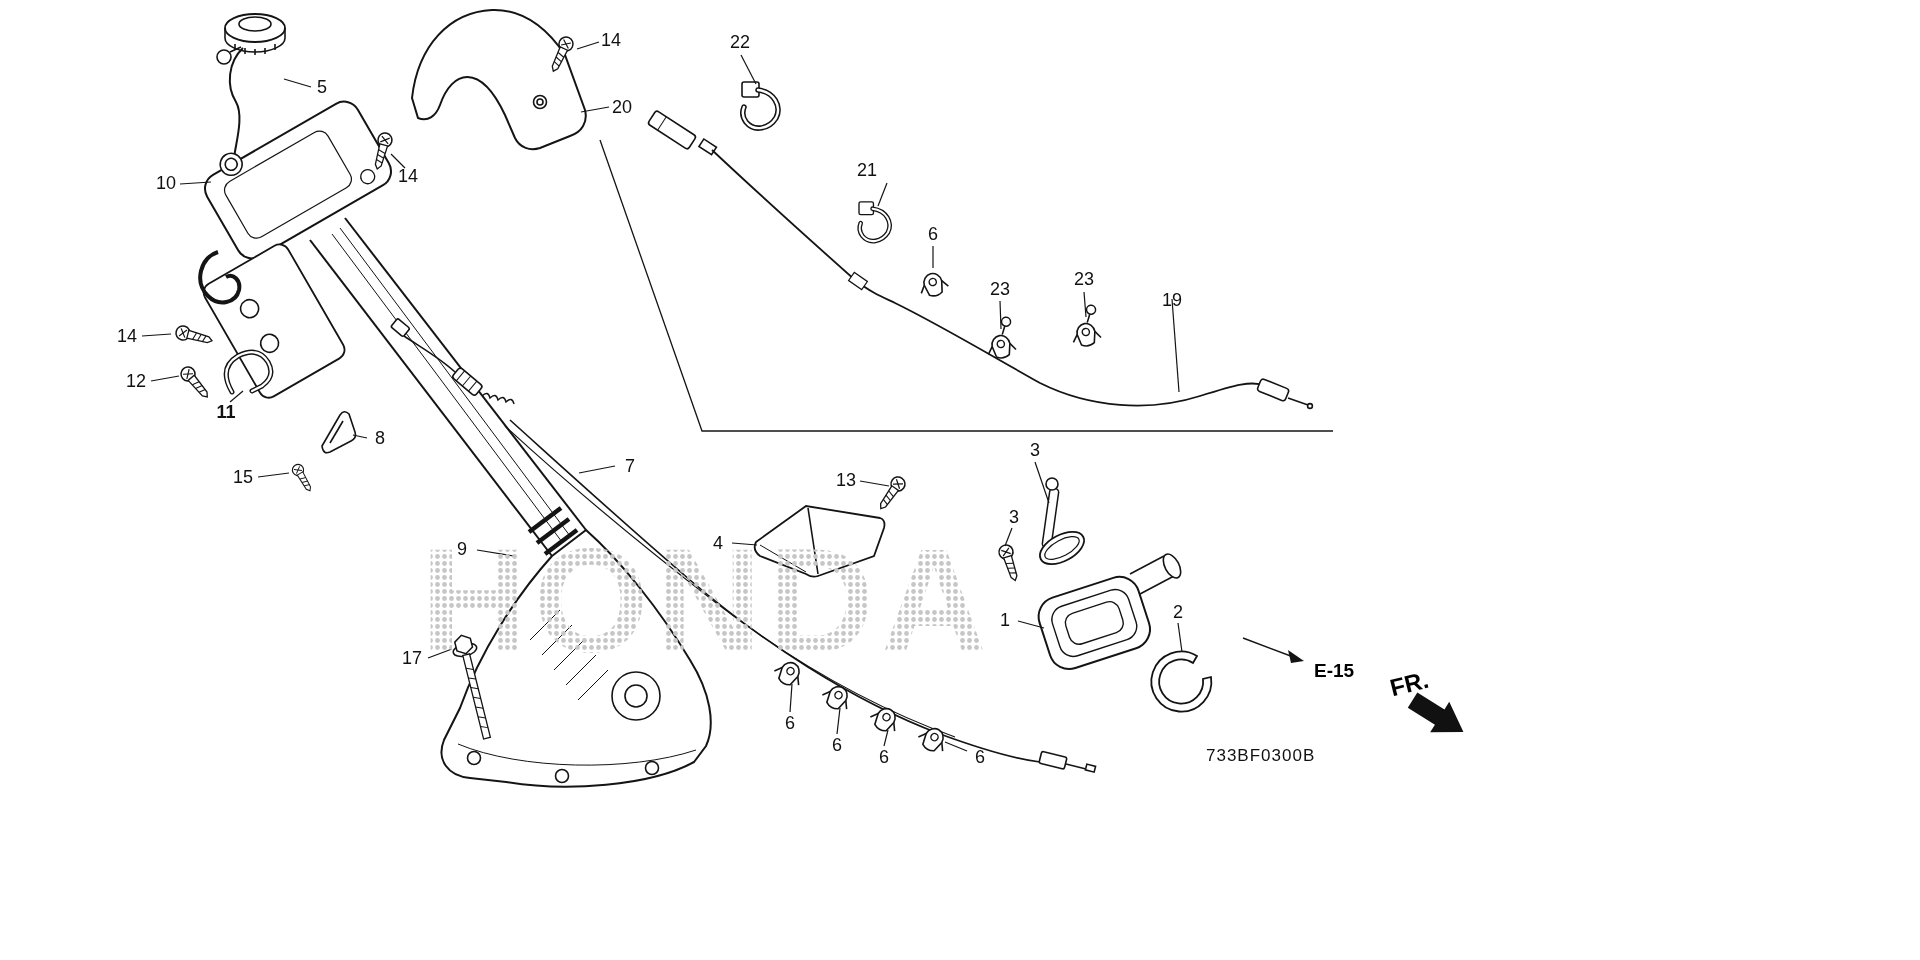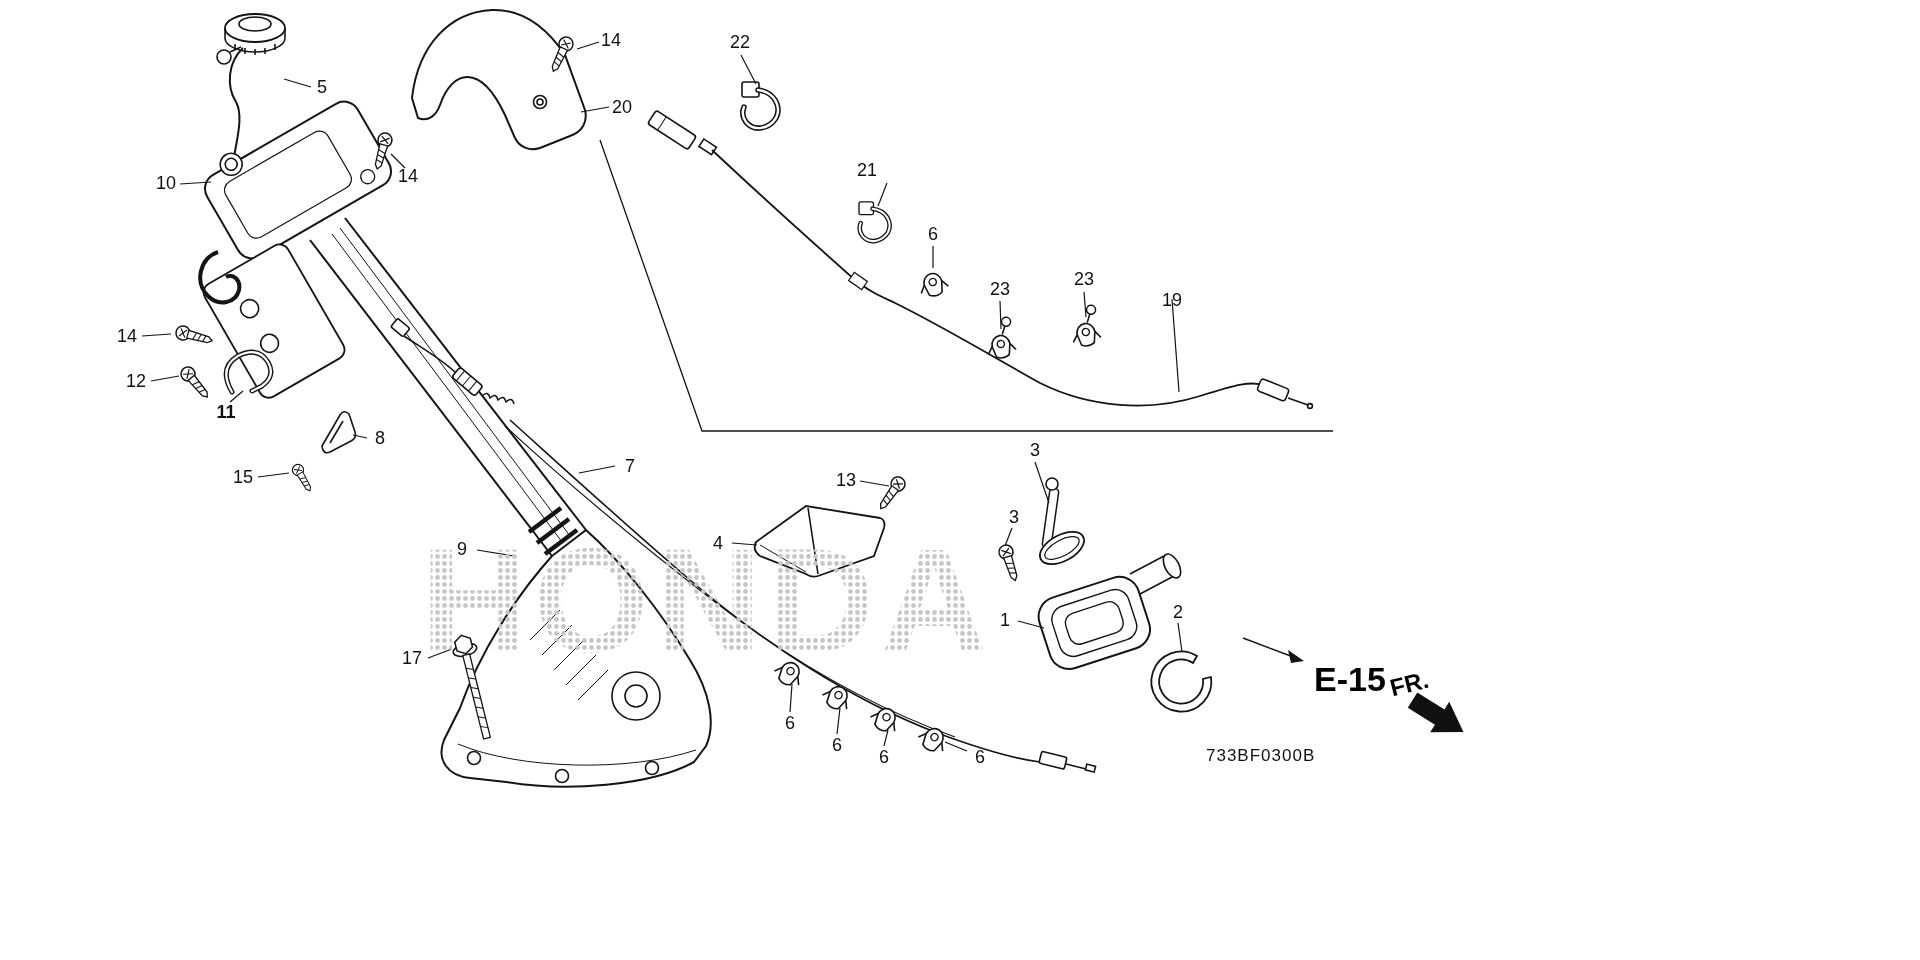--- a/index.html
+++ b/index.html
@@ -8,21 +8,21 @@
     position:relative; width:1920px; height:960px; background:#fff;
     font-family:"Liberation Sans", sans-serif; overflow:hidden;
   }
   .stage svg { position:absolute; left:0; top:0; }
   .callout {
     position:absolute; transform:translate(-50%,-50%);
     font-size:18px; color:#111; white-space:nowrap;
     font-family:"Liberation Sans", sans-serif;
   }
   .ref-label {
-    position:absolute; font-weight:bold; font-size:34px; color:#000;
+    position:absolute; font-weight:bold; font-size:19px; color:#000;
     white-space:nowrap;
   }
   #fr-label { transform:rotate(-14deg); font-size:24px; }
   #part-code {
     position:absolute; font-size:17px; color:#111; letter-spacing:1px;
     font-family:"Liberation Sans", sans-serif;
   }
 </style>
 </head>
 <body>

